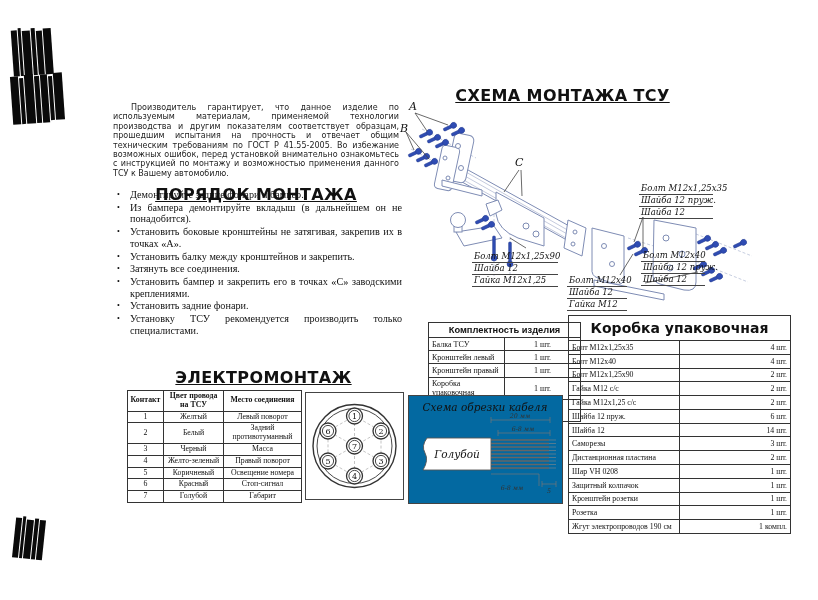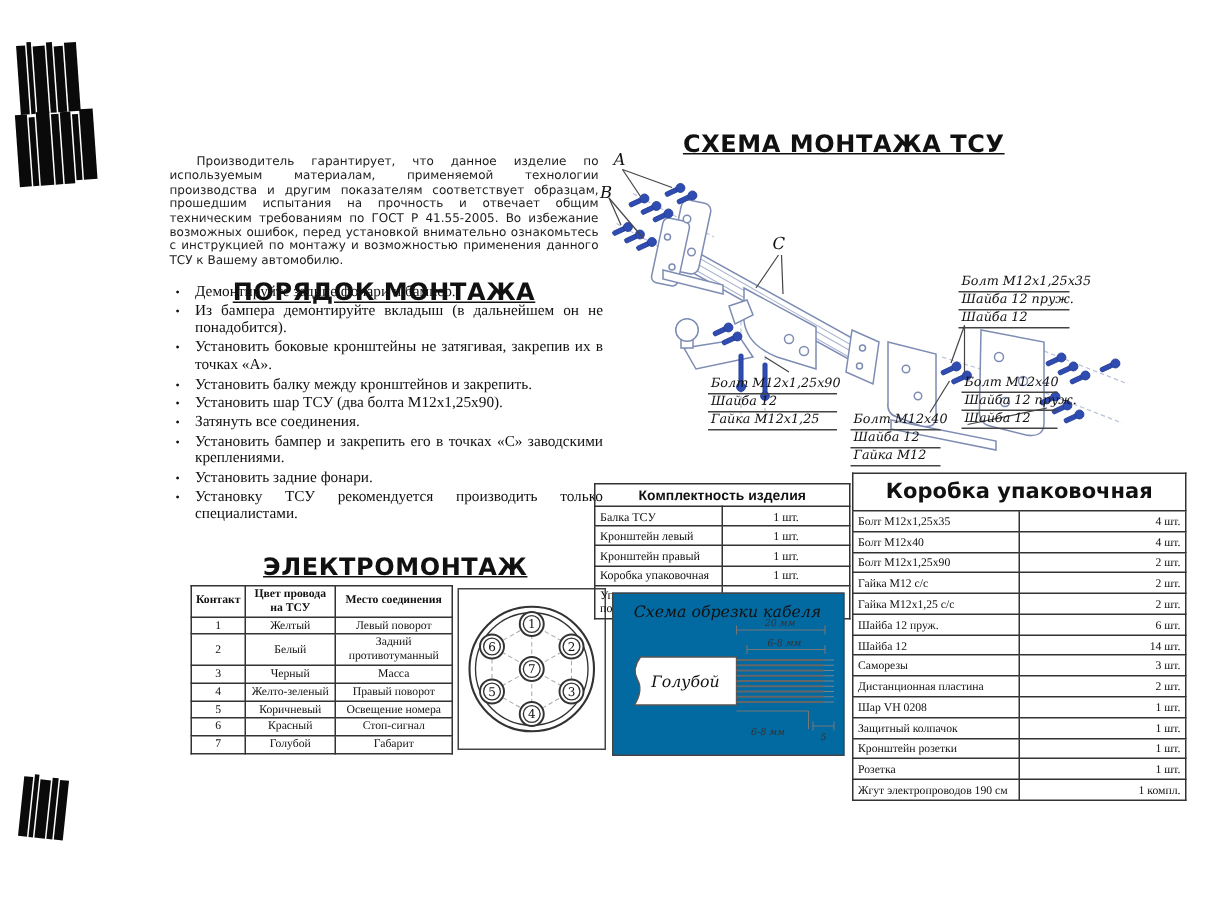--- a/index.html
+++ b/index.html
@@ -34,21 +34,21 @@
   .contacts th,.contacts td{border:1px solid #333;padding:1px 2px;margin-top:24px;}
   .contacts th{font-weight:bold;}
   .contacts td:nth-child(2){font-weight:normal;}
   .contacts col.c1{width:36px;} .contacts col.c2{width:60px;} .contacts col.c3{width:78px;}
 
   
   .connector-box{position:absolute;left:305px;top:392px;width:97px;height:106px;
                  border:1px solid #444;background:#fff;}
 
   
-  .comp-table{position:absolute;left:396px;top:322px;width:171px;border-collapse:collapse;
+  .comp-table{position:absolute;left:428px;top:322px;width:153px;border-collapse:collapse;
               font-size:8px;color:#111;table-layout:fixed;}
   .comp-table th{border:1px solid #333;font-family:"Liberation Sans",sans-serif;
                  font-weight:bold;font-size:9.3px;padding:2px;}
   .comp-table td{border:1px solid #333;padding:1.6px 3px;margin-left:37px;}
   .comp-table td.qty{width:34px;text-align:center;}
 
   .box-table{position:absolute;left:568px;top:315px;width:223px;border-collapse:collapse;
              font-size:7.8px;color:#111;table-layout:fixed;}
   .box-table th{border:1px solid #333;font-family:"DejaVu Sans",sans-serif;
                 font-weight:bold;font-size:14px;padding:4px 2px;}
@@ -108,21 +108,20 @@
   <p class="intro">Производитель гарантирует, что данное изделие по используемым материалам, применяемой технологии производства и другим показателям соответствует образцам, прошедшим испытания на прочность и отвечает общим техническим требованиям по ГОСТ Р 41.55-2005. Во избежание возможных ошибок, перед установкой внимательно ознакомьтесь с инструкцией по монтажу и возможностью применения данного ТСУ к Вашему автомобилю.</p>
 
   <div class="uhead" id="h-montage">ПОРЯДОК МОНТАЖА</div>
 
   <ul class="steps">
 
   <li>Демонтируйте задние фонари и бампер.</li>
       <li>Из бампера демонтируйте вкладыш (в дальнейшем он не понадобится).</li>
       <li>Установить боковые кронштейны не затягивая, закрепив их в точках «А».</li>
       <li>Установить балку между кронштейнов и закрепить.</li>
-      <li>Установить шар ТСУ (два болта М12х1,25х90).</li>
       <li>Затянуть все соединения.</li>
       <li>Установить бампер и закрепить его в точках «С» заводскими креплениями.</li>
       <li>Установить задние фонари.</li>
       <li>Установку ТСУ рекомендуется производить только специалистами.</li>
     </ul>
 
   <div class="uhead" id="h-electro">ЭЛЕКТРОМОНТАЖ</div>
 
   <table class="contacts">
     <colgroup>

